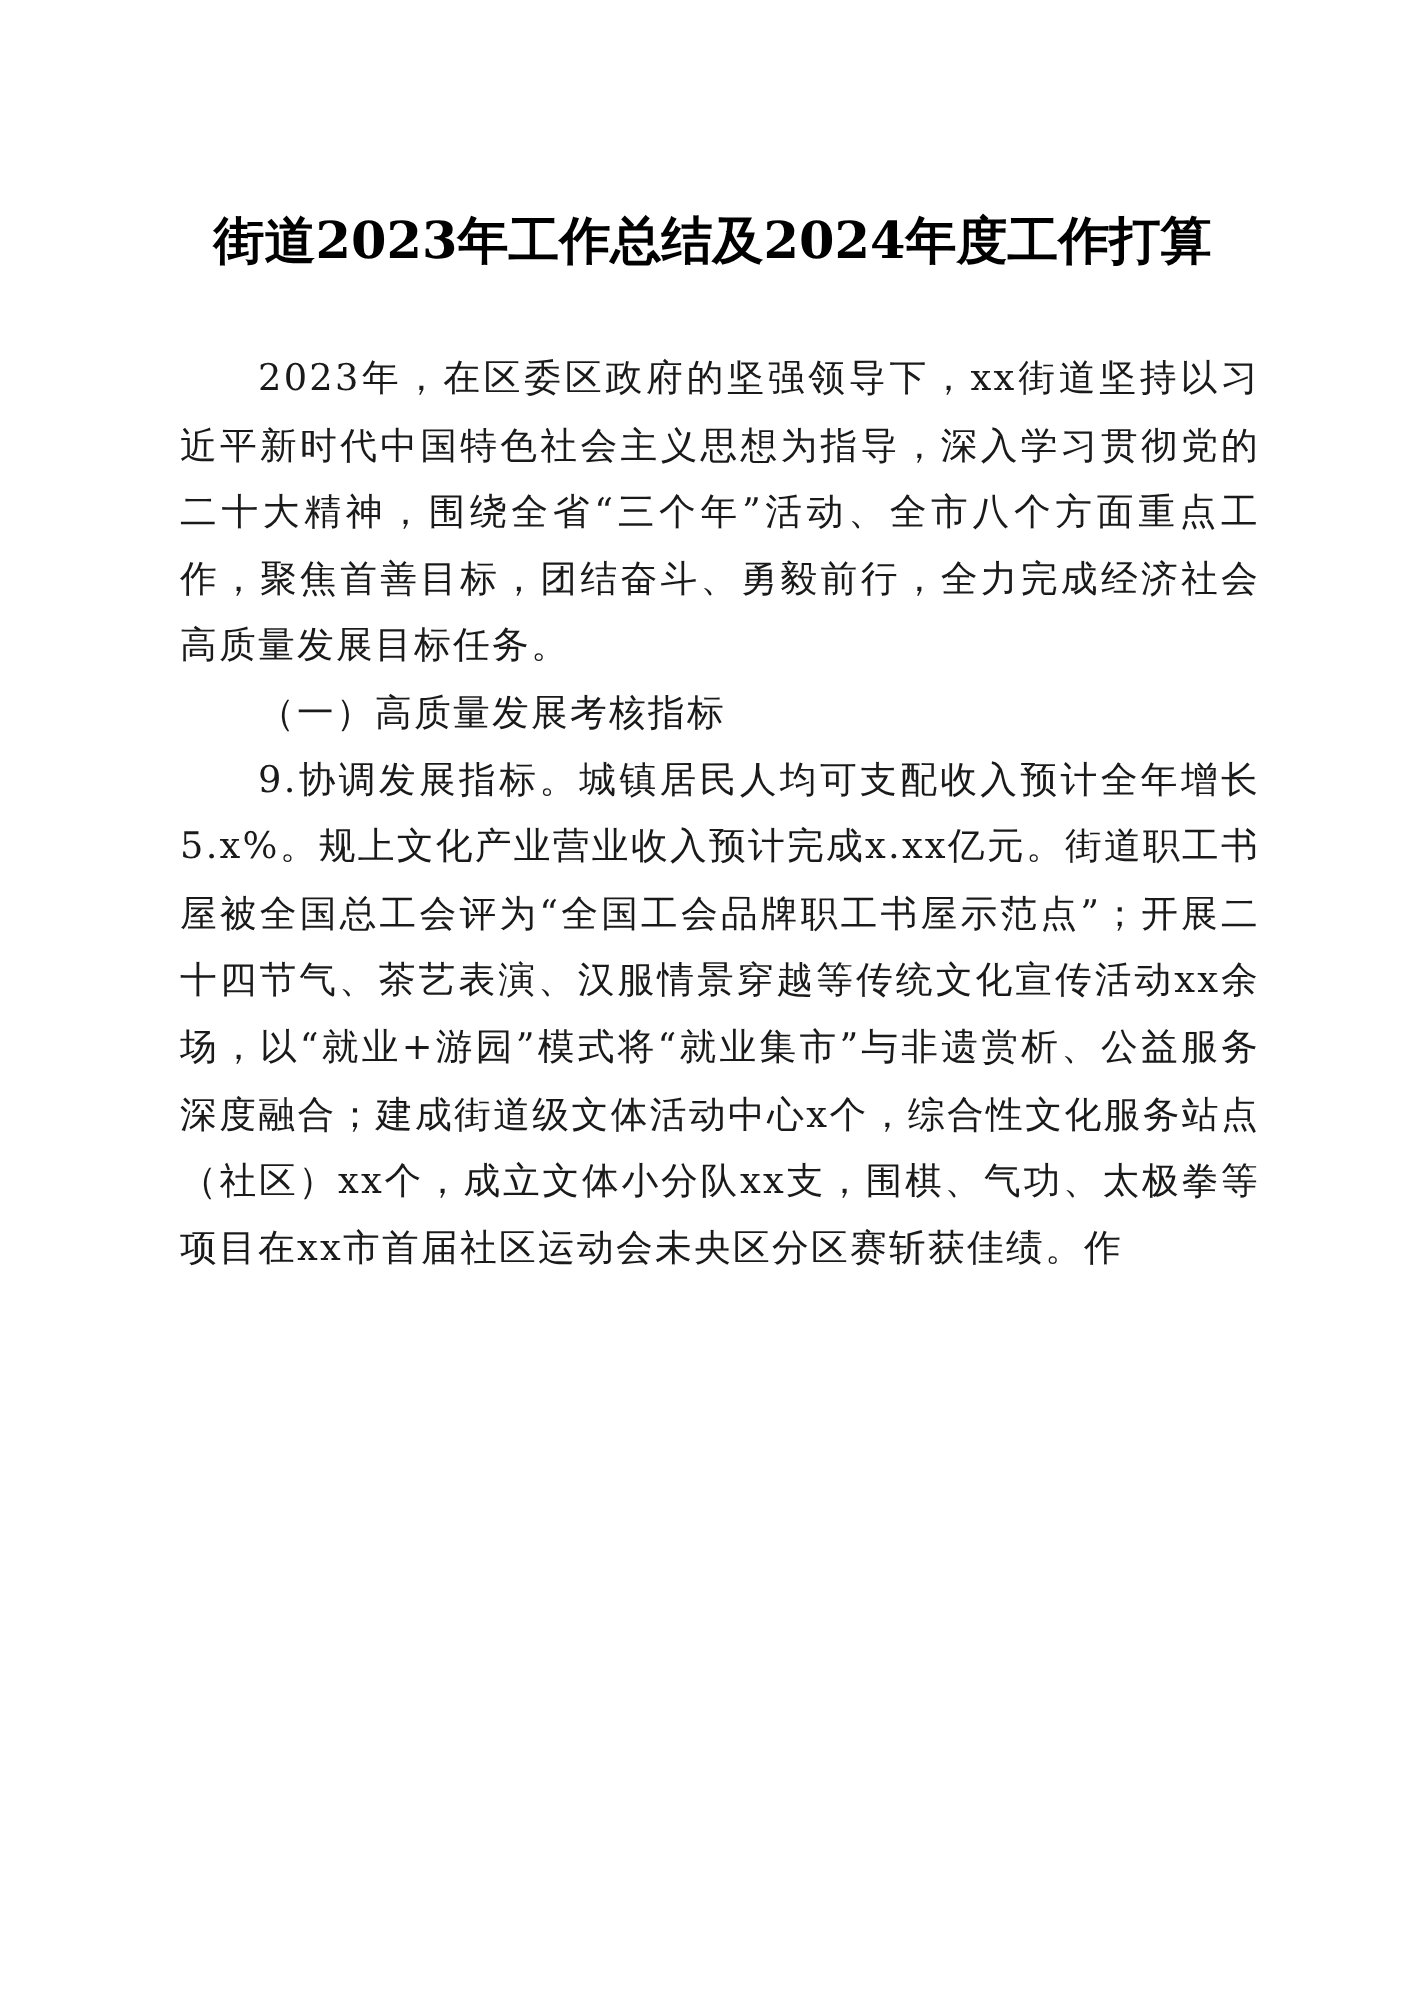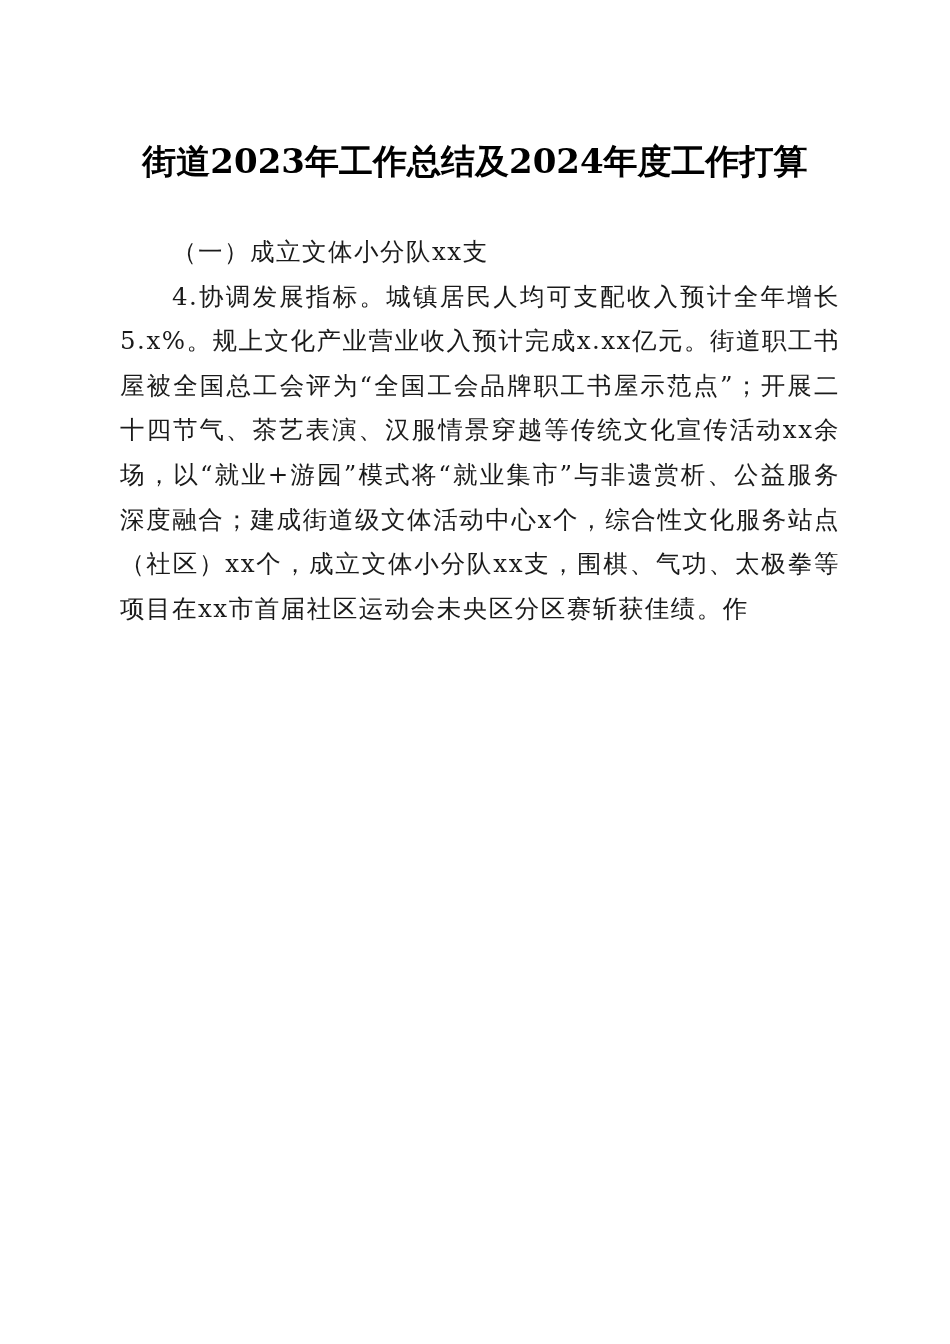--- a/index.html
+++ b/index.html
@@ -21,16 +21,17 @@
   .h1 { font-family: "DejaVu Sans", "Liberation Sans", sans-serif; font-weight: normal; letter-spacing: 0.5px; }
   .h2 { letter-spacing: 1.5px; }
 </style>
 </head>
 <body>
 
 <div class="page">
   <div class="title">街道2023年工作总结及2024年度工作打算</div>
 
   <div class="body">
-    <p class="h2">（一）成立文体小分队xx支</p>
-    <p>4.协调发展指标。城镇居民人均可支配收入预计全年增长5.x%。规上文化产业营业收入预计完成x.xx亿元。街道职工书屋被全国总工会评为“全国工会品牌职工书屋示范点”；开展二十四节气、茶艺表演、汉服情景穿越等传统文化宣传活动xx余场，以“就业+游园”模式将“就业集市”与非遗赏析、公益服务深度融合；建成街道级文体活动中心x个，综合性文化服务站点（社区）xx个，成立文体小分队xx支，围棋、气功、太极拳等项目在xx市首届社区运动会未央区分区赛斩获佳绩。作</p>
+    <p>2023年，在区委区政府的坚强领导下，xx街道坚持以习近平新时代中国特色社会主义思想为指导，深入学习贯彻党的二十大精神，围绕全省“三个年”活动、全市八个方面重点工作，聚焦首善目标，团结奋斗、勇毅前行，全力完成经济社会高质量发展目标任务。</p>
+    <p class="h2">（一）高质量发展考核指标</p>
+    <p>9.协调发展指标。城镇居民人均可支配收入预计全年增长5.x%。规上文化产业营业收入预计完成x.xx亿元。街道职工书屋被全国总工会评为“全国工会品牌职工书屋示范点”；开展二十四节气、茶艺表演、汉服情景穿越等传统文化宣传活动xx余场，以“就业+游园”模式将“就业集市”与非遗赏析、公益服务深度融合；建成街道级文体活动中心x个，综合性文化服务站点（社区）xx个，成立文体小分队xx支，围棋、气功、太极拳等项目在xx市首届社区运动会未央区分区赛斩获佳绩。作</p>
   </div>
 </div>
 
 </body></html>

